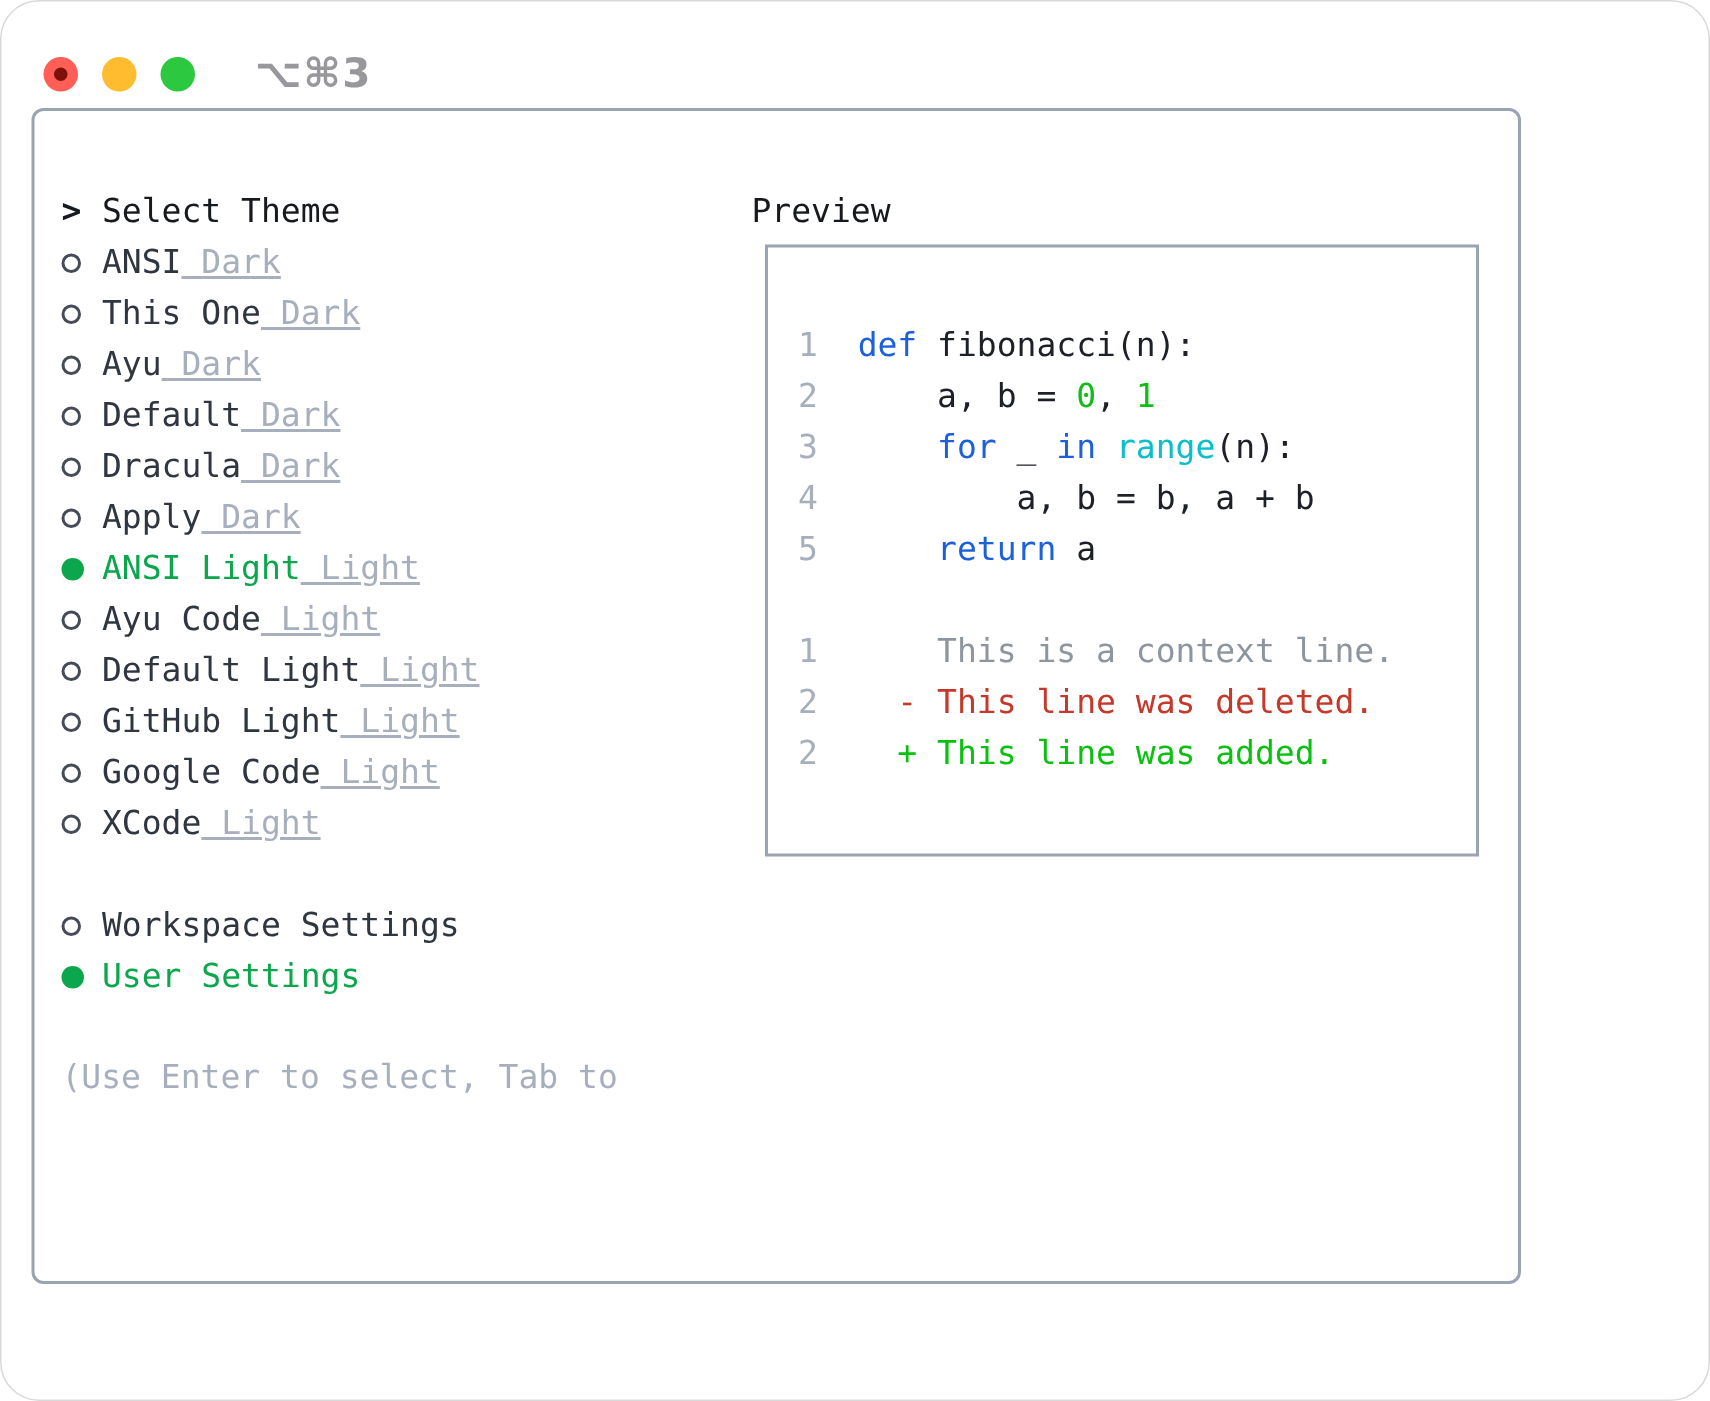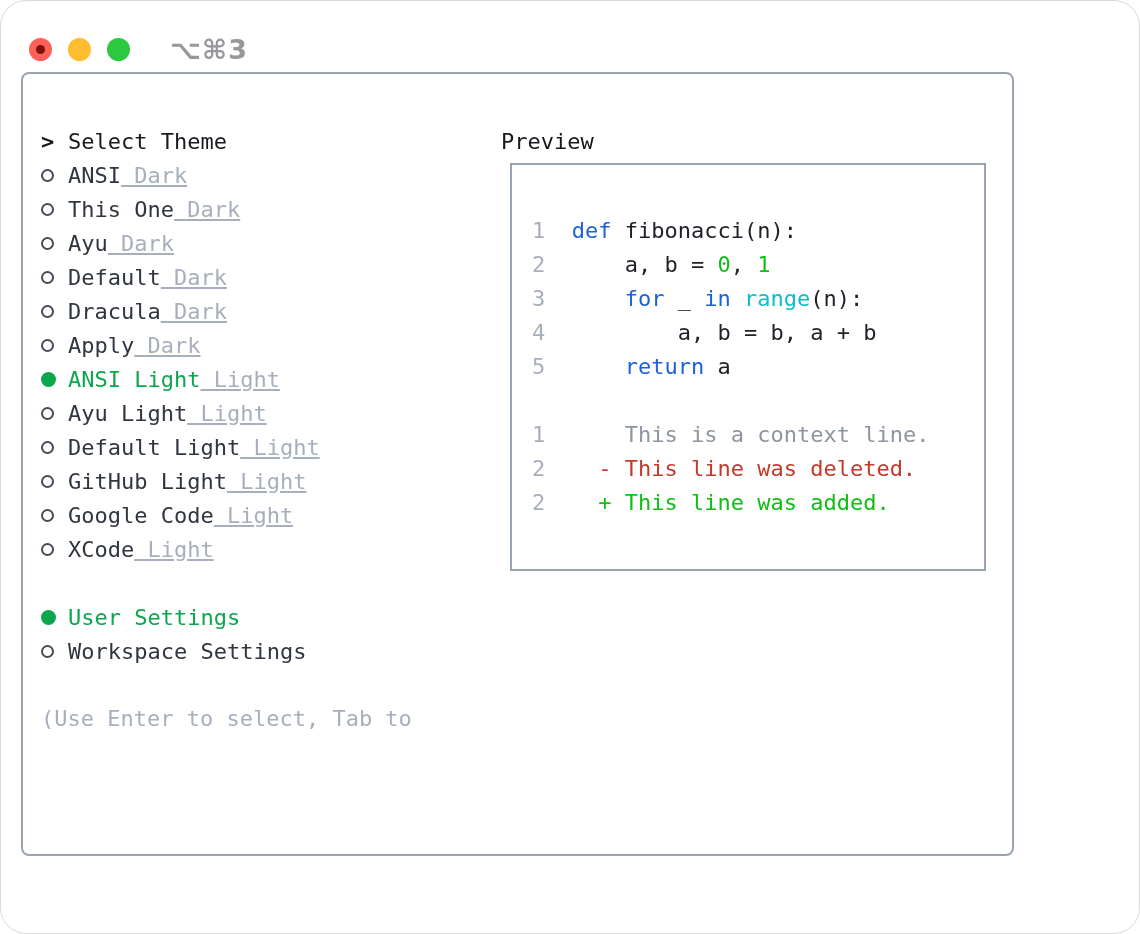--- a/index.html
+++ b/index.html
@@ -99,33 +99,33 @@
       </div>
 
       <div id="theme-items">
           <div class="row"><span class="marker"><span class="ring"></span></span><span class="item-name">ANSI</span><span class="item-variant"> Dark</span></div>
           <div class="row"><span class="marker"><span class="ring"></span></span><span class="item-name">This One</span><span class="item-variant"> Dark</span></div>
           <div class="row"><span class="marker"><span class="ring"></span></span><span class="item-name">Ayu</span><span class="item-variant"> Dark</span></div>
           <div class="row"><span class="marker"><span class="ring"></span></span><span class="item-name">Default</span><span class="item-variant"> Dark</span></div>
           <div class="row"><span class="marker"><span class="ring"></span></span><span class="item-name">Dracula</span><span class="item-variant"> Dark</span></div>
           <div class="row"><span class="marker"><span class="ring"></span></span><span class="item-name">Apply</span><span class="item-variant"> Dark</span></div>
           <div class="row"><span class="marker"><span class="dot-sel"></span></span><span class="item-name selected">ANSI Light</span><span class="item-variant"> Light</span></div>
-          <div class="row"><span class="marker"><span class="ring"></span></span><span class="item-name">Ayu Light</span><span class="item-variant"> Light</span></div>
+          <div class="row"><span class="marker"><span class="ring"></span></span><span class="item-name">Ayu Code</span><span class="item-variant"> Light</span></div>
           <div class="row"><span class="marker"><span class="ring"></span></span><span class="item-name">Default Light</span><span class="item-variant"> Light</span></div>
           <div class="row"><span class="marker"><span class="ring"></span></span><span class="item-name">GitHub Light</span><span class="item-variant"> Light</span></div>
           <div class="row"><span class="marker"><span class="ring"></span></span><span class="item-name">Google Code</span><span class="item-variant"> Light</span></div>
           <div class="row"><span class="marker"><span class="ring"></span></span><span class="item-name">XCode</span><span class="item-variant"> Light</span></div>
         </div>
 
       <div class="row"></div>
 
 
       <div id="apply-options">
+          <div class="row"><span class="marker"><span class="ring"></span></span><span class="item-name">Workspace Settings</span></div>
           <div class="row"><span class="marker"><span class="dot-sel"></span></span><span class="item-name selected">User Settings</span></div>
-          <div class="row"><span class="marker"><span class="ring"></span></span><span class="item-name">Workspace Settings</span></div>
         </div>
 
       <div class="row"></div>
 
       <div id="help-lines">
           <div class="help">(Use Enter to select, Tab to</div>
         </div>
     </div>
 
     <div class="right-col">

